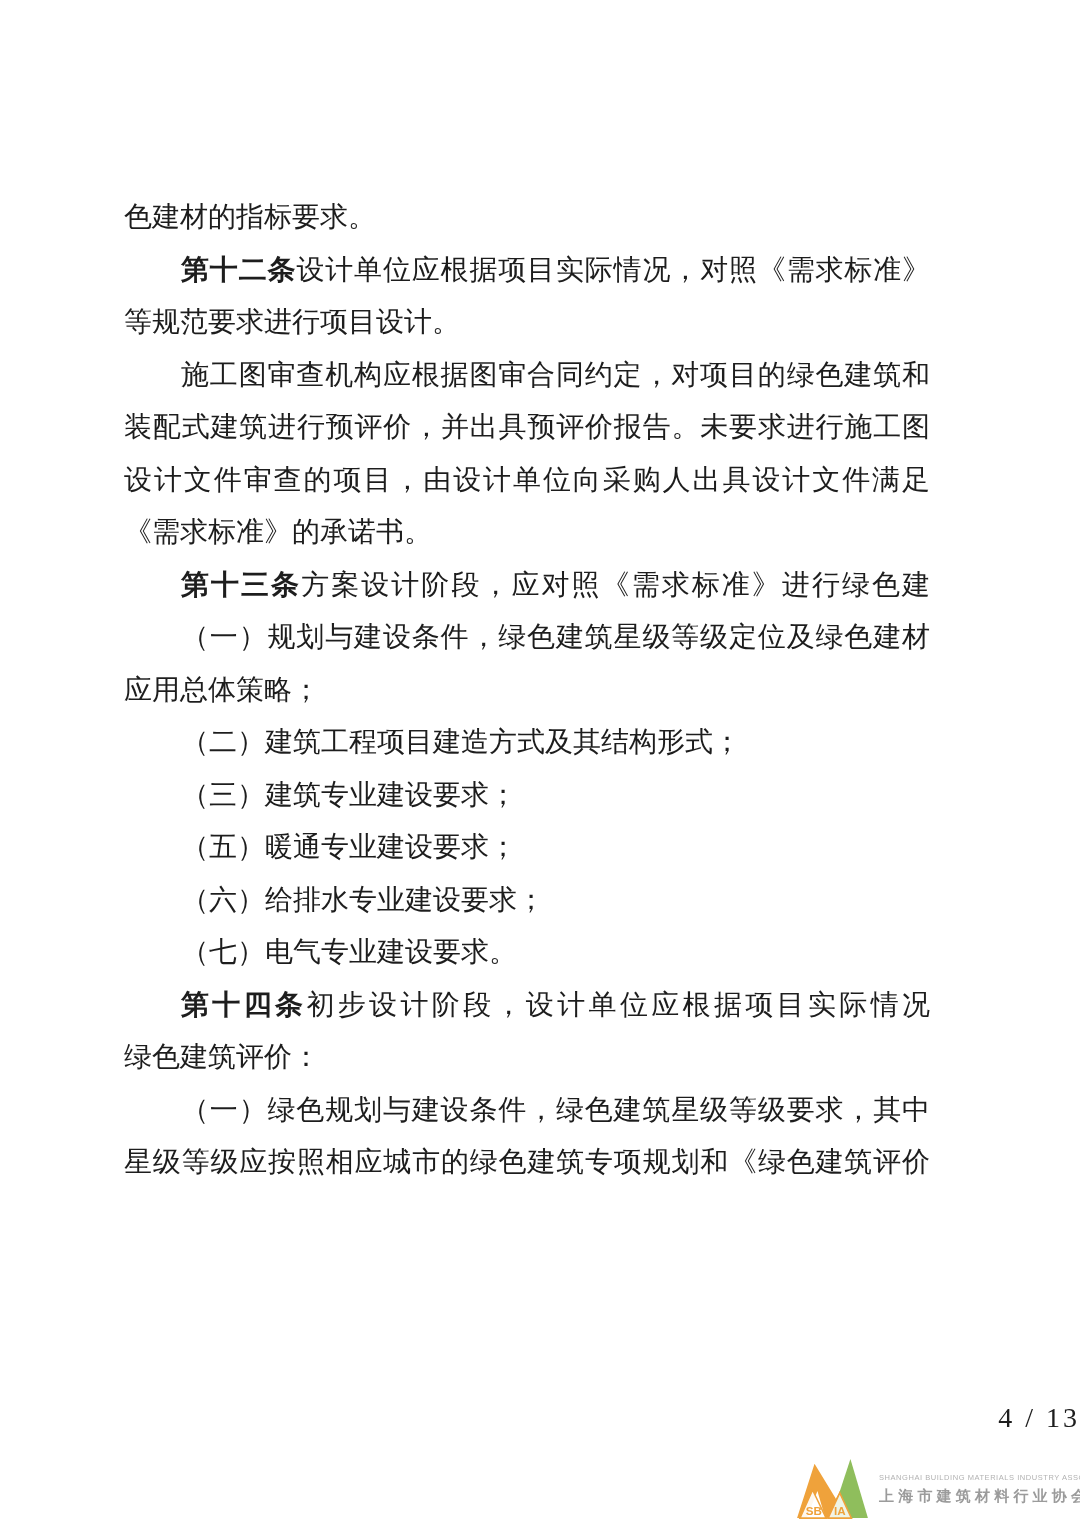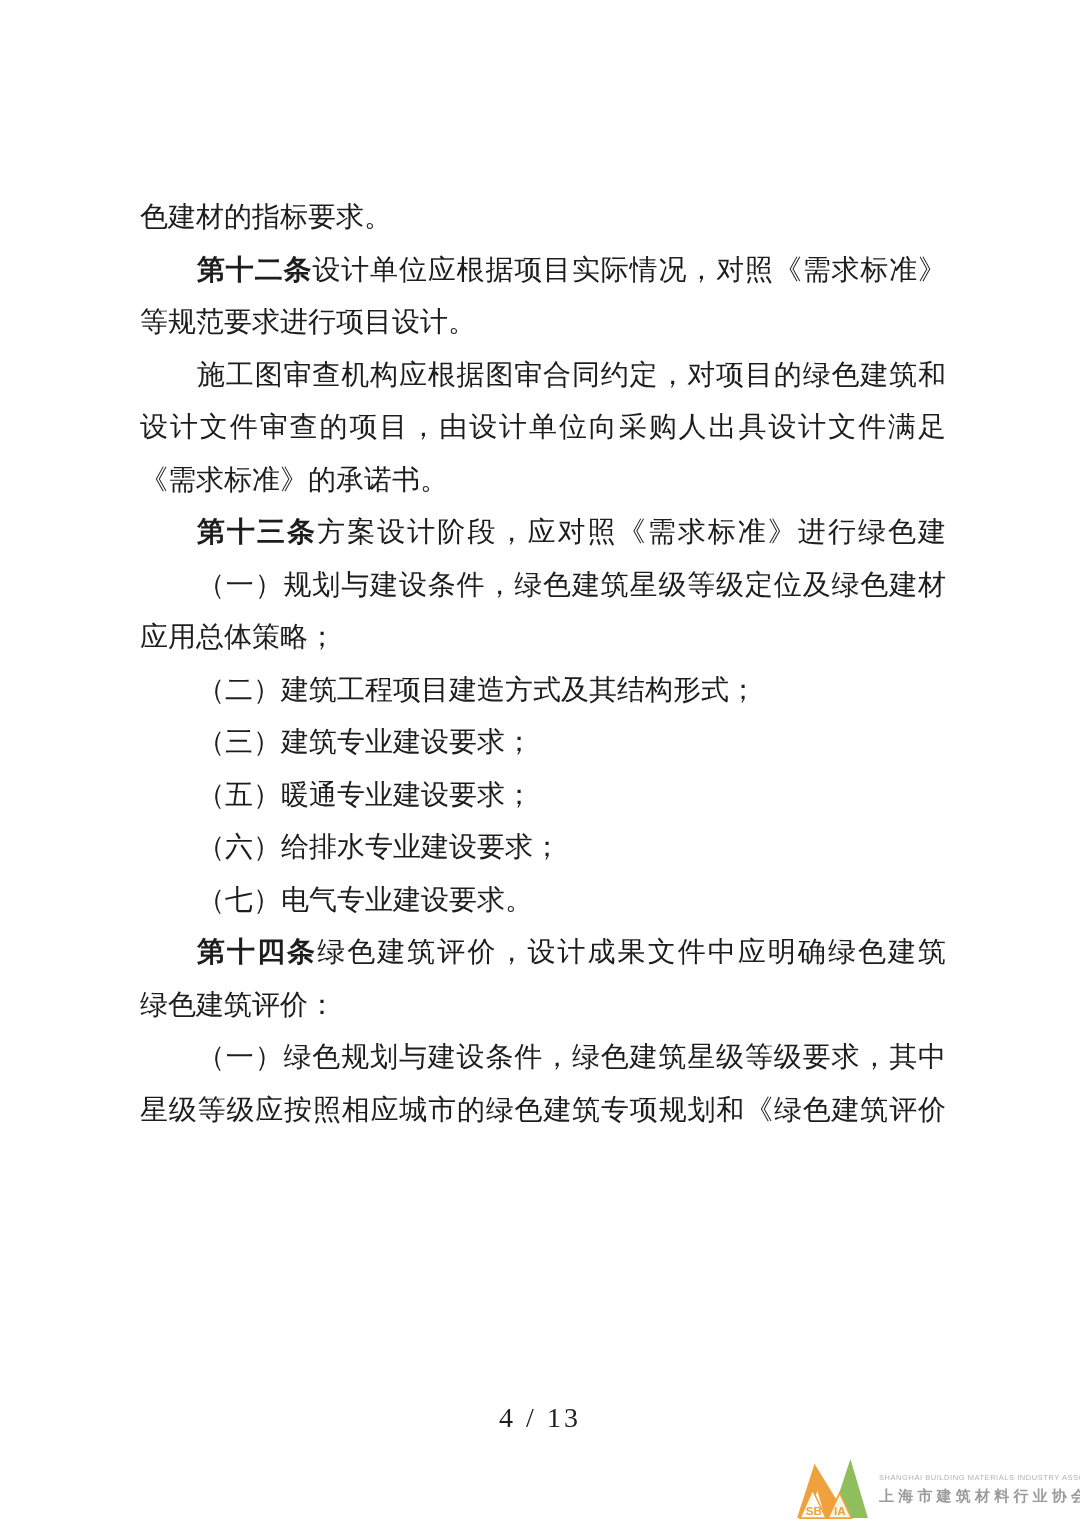--- a/index.html
+++ b/index.html
@@ -5,21 +5,21 @@
   * { margin: 0; padding: 0; box-sizing: border-box; }
   html, body { width: 1080px; height: 1527px; background: #ffffff; }
   body {
     position: relative;
     font-family: "Liberation Serif", "DejaVu Serif", serif;
     color: #1d1d1d;
     overflow: hidden;
   }
   .doc-body {
     position: absolute;
-    left: 140px;
+    left: 124px;
     top: 191px;
     width: 806px;
   }
   .line {
     width: 806px;
     height: 52.5px;
     line-height: 52.5px;
     font-size: 28px;
     white-space: nowrap;
   }
@@ -32,21 +32,21 @@
   .seg { display: inline; }
   .seg-bold {
     font-family: Liberation Mono, monospace;
     font-weight: 700;
   }
   .page-number {
     position: absolute;
     top: 1402px;
     left: 0;
     width: 1080px;
-    text-align: center;
+    text-align: right;
     font-size: 28px;
     letter-spacing: 3px;
     color: #1d1d1d;
   }
   .assoc-logo {
     position: absolute;
     left: 794px;
     top: 1456px;
     display: flex;
     align-items: center;
@@ -81,31 +81,32 @@
   }
 </style>
 </head>
 <body>
 
 <div class="doc-body" id="doc">
     <div class="line"><span class="seg">色建材的指标要求。</span></div>
     <div class="line indent fill"><span class="seg seg-bold">第十二条</span><span class="seg">设计单位应根据项目实际情况，对照《需求标准》</span></div>
     <div class="line"><span class="seg">等规范要求进行项目设计。</span></div>
     <div class="line indent fill"><span class="seg">施工图审查机构应根据图审合同约定，对项目的绿色建筑和</span></div>
+    <div class="line fill"><span class="seg">装配式建筑进行预评价，并出具预评价报告。未要求进行施工图</span></div>
     <div class="line fill"><span class="seg">设计文件审查的项目，由设计单位向采购人出具设计文件满足</span></div>
     <div class="line"><span class="seg">《需求标准》的承诺书。</span></div>
     <div class="line indent fill"><span class="seg seg-bold">第十三条</span><span class="seg">方案设计阶段，应对照《需求标准》进行绿色建</span></div>
     <div class="line indent fill"><span class="seg">（一）规划与建设条件，绿色建筑星级等级定位及绿色建材</span></div>
     <div class="line"><span class="seg">应用总体策略；</span></div>
     <div class="line indent"><span class="seg">（二）建筑工程项目建造方式及其结构形式；</span></div>
     <div class="line indent"><span class="seg">（三）建筑专业建设要求；</span></div>
     <div class="line indent"><span class="seg">（五）暖通专业建设要求；</span></div>
     <div class="line indent"><span class="seg">（六）给排水专业建设要求；</span></div>
     <div class="line indent"><span class="seg">（七）电气专业建设要求。</span></div>
-    <div class="line indent fill"><span class="seg seg-bold">第十四条</span><span class="seg">绿色建筑评价，设计成果文件中应明确绿色建筑</span></div>
+    <div class="line indent fill"><span class="seg seg-bold">第十四条</span><span class="seg">初步设计阶段，设计单位应根据项目实际情况</span></div>
     <div class="line"><span class="seg">绿色建筑评价：</span></div>
     <div class="line indent fill"><span class="seg">（一）绿色规划与建设条件，绿色建筑星级等级要求，其中</span></div>
     <div class="line fill"><span class="seg">星级等级应按照相应城市的绿色建筑专项规划和《绿色建筑评价</span></div>
   </div>
 
 <div class="page-number">4 / 13</div>
 
 <div class="assoc-logo">
   <svg class="logo-mark" viewBox="0 0 78 68" xmlns="http://www.w3.org/2000/svg">
     <polygon points="3,64 21,8 43,44 51,30 44,64 32,64 24,36 13,64" fill="#EFA23B"></polygon>

